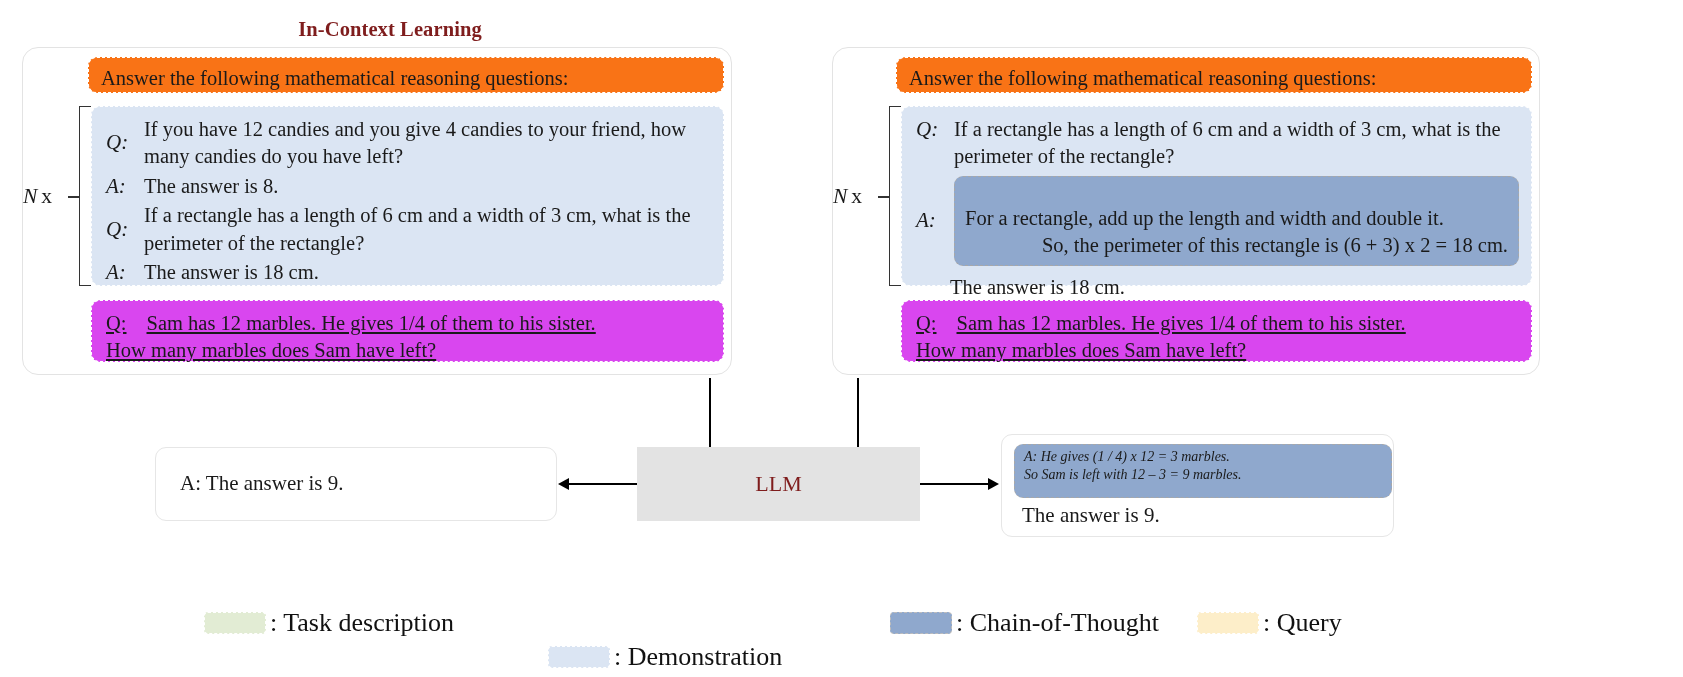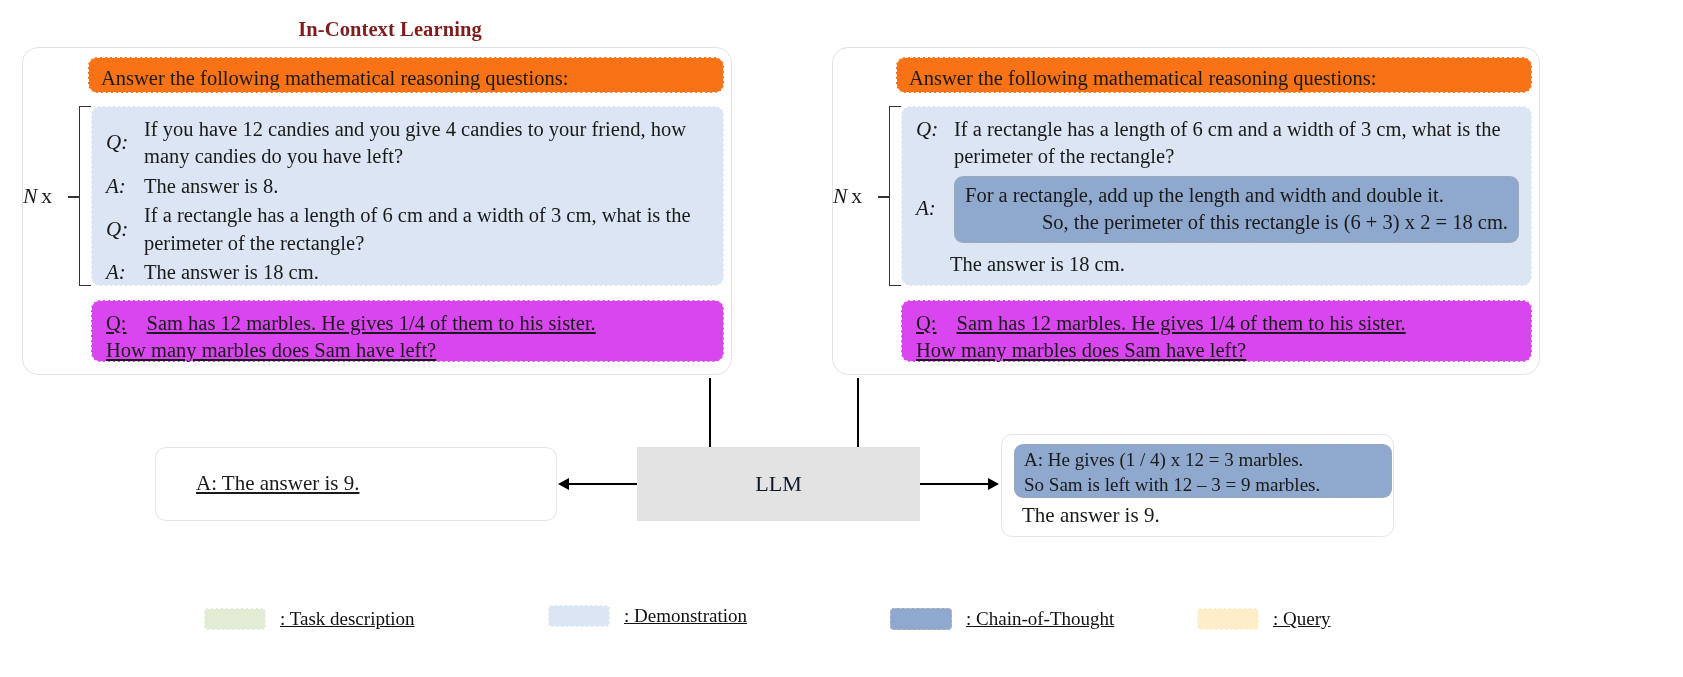--- a/index.html
+++ b/index.html
@@ -63,21 +63,21 @@
     border-left:1.7px solid #333;
     border-top:1.7px solid #333;
     border-bottom:1.7px solid #333;
     border-right:none;
   }
 
   
   .llm{
     position:absolute;background:#e3e3e3;
     display:flex;align-items:center;justify-content:center;
-    font-size:22px;color:#0f172a;text-align:center;
+    font-size:22px;color:#7f1d1d;text-align:center;
   }
 
   
   .arrow-line{position:absolute;background:#000;}
   .arrow-head{position:absolute;width:0;height:0;}
   .ah-down{border-left:6.5px solid transparent;border-right:6.5px solid transparent;border-top:11px solid #000;}
   .ah-left{border-top:6.5px solid transparent;border-bottom:6.5px solid transparent;border-right:11px solid #000;}
   .ah-right{border-top:6.5px solid transparent;border-bottom:6.5px solid transparent;border-left:11px solid #000;}
 
   
@@ -89,21 +89,21 @@
     position:absolute;font-size:21px;white-space:nowrap;
   }
 
   
   .legend-item{position:absolute;display:flex;align-items:center;}
   .swatch{
     width:62px;height:22px;border-radius:4px;
     border:1.5px dashed #ffffff;box-sizing:border-box;
   }
   .sw-cot{border:1.5px dashed #bdbdbd;}
-  .legend-text{font-size:19px;margin-left:14px;white-space:nowrap;color:#111;text-decoration:underline;}
+  .legend-text{font-size:26px;margin-left:4px;white-space:nowrap;color:#111;}
 </style>
 </head>
 <body>
 
 <div class="stage">
 
   <div class="panel-title" style="left:180px;top:18px;width:420px;">In-Context Learning</div>
 
   <div class="card" style="left:22px;top:47px;width:710px;height:328px;"></div>
 
@@ -161,21 +161,21 @@
   <div class="blk blk-demo" style="left:901px;top:106px;width:631px;height:180px;">
     <div style="padding:9px 12px 8px 10px;">
       <div class="qa">
         <span class="lbl">Q:</span>
         <span class="body">If a rectangle has a length of 6 cm and a width of 3 cm, what is the perimeter of the rectangle?</span>
       </div>
       <div class="qa qa-center" style="margin-top:5px;">
         <span class="lbl">A:</span>
         <span class="body">
           <span class="blk blk-cot" style="position:static;display:block;padding:5px 10px 6px 10px;">
-            <span style="display:block;">For a rectangle, add up the length and width and double it.</span>
+            <span style="display:block;margin-top:23px;">For a rectangle, add up the length and width and double it.</span>
             <span style="display:block;text-align:right;">So, the perimeter of this rectangle is (6 + 3) x 2 = 18 cm.</span>
           </span>
         </span>
       </div>
       <div style="margin-left:38px;margin-top:8px;">The answer is 18 cm.</div>
     </div>
   </div>
 
   <div class="blk blk-query" style="left:901px;top:300px;width:631px;height:62px;">
     <div class="txt">
@@ -194,37 +194,37 @@
     <span>LLM</span>
   </div>
 
   <div class="arrow-line" style="left:569px;top:483px;width:68px;height:2px;"></div>
   <div class="arrow-head ah-left" style="left:558px;top:477.5px;"></div>
 
   <div class="arrow-line" style="left:920px;top:483px;width:68px;height:2px;"></div>
   <div class="arrow-head ah-right" style="left:988px;top:477.5px;"></div>
 
   <div class="outcard" style="left:155px;top:447px;width:402px;height:74px;"></div>
-  <div class="out-plain" style="left:196px;top:471px;text-decoration:underline;">A: The answer is 9.</div>
+  <div class="out-plain" style="left:180px;top:471px;">A: The answer is 9.</div>
 
   <div class="outcard" style="left:1001px;top:434px;width:393px;height:103px;"></div>
   <div class="blk blk-cot" style="left:1014px;top:444px;width:378px;height:54px;">
-    <div style="padding:3px 8px 4px 9px;font-size:19px;line-height:1.30;">
+    <div style="padding:3px 8px 4px 9px;font-size:14px;line-height:1.30;font-style:italic;">
       <div>A: He gives (1 / 4) x 12 = 3 marbles.</div>
       <div>So Sam is left with 12 – 3 = 9 marbles.</div>
     </div>
   </div>
   <div class="out-plain" style="left:1022px;top:503px;">The answer is 9.</div>
 
   <div class="legend-item" style="left:204px;top:608px;">
     <span class="swatch" style="background:#e2ecd4;"></span>
     <span class="legend-text">: Task description</span>
   </div>
 
-  <div class="legend-item" style="left:548px;top:605px;text-align:center;">
+  <div class="legend-item" style="left:548px;top:642px;text-align:center;">
     <span class="swatch" style="background:#dbe5f3;"></span>
     <span class="legend-text">: Demonstration</span>
   </div>
 
   <div class="legend-item" style="left:890px;top:608px;">
     <span class="swatch sw-cot" style="background:#8fa8cd;"></span>
     <span class="legend-text">: Chain-of-Thought</span>
   </div>
 
   <div class="legend-item" style="left:1197px;top:608px;">

